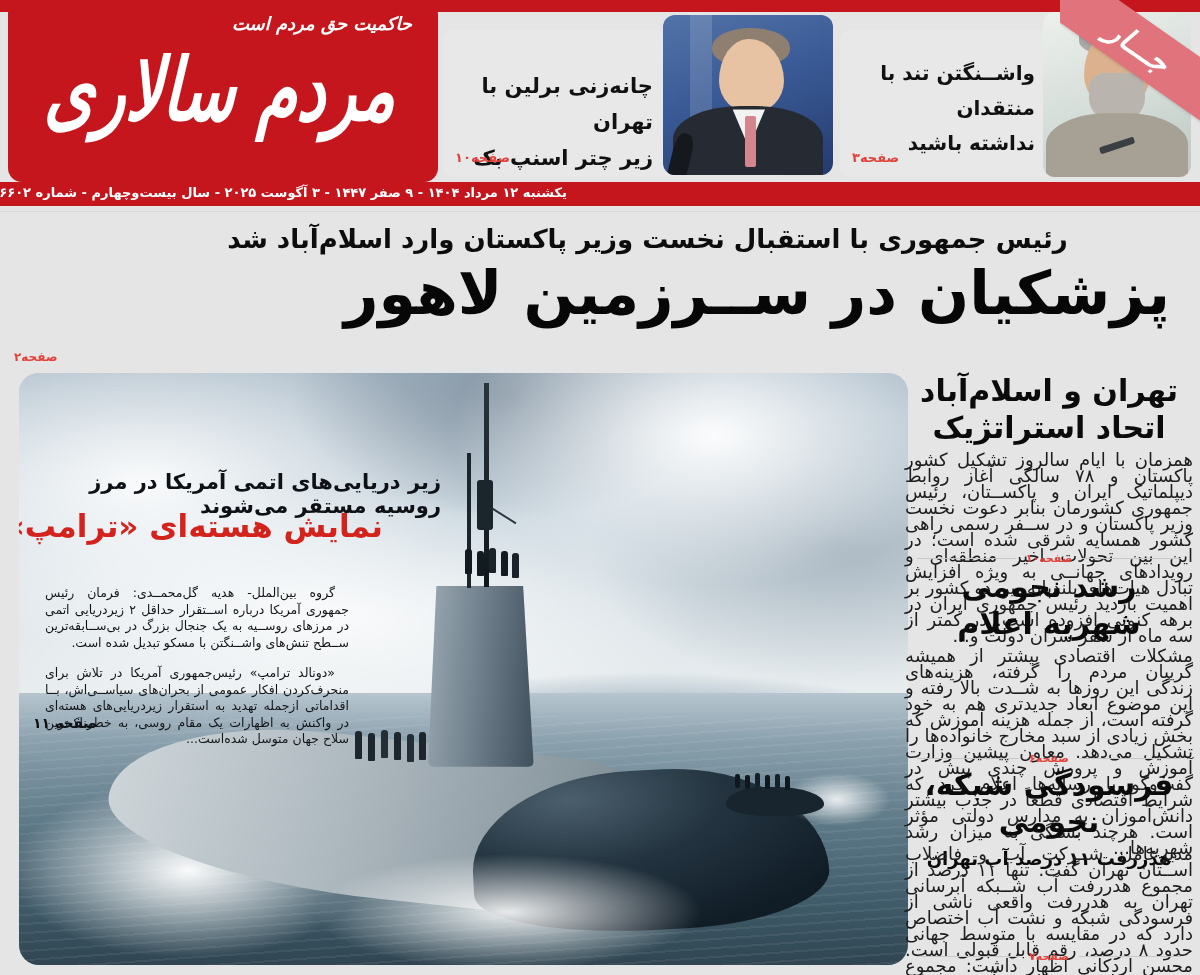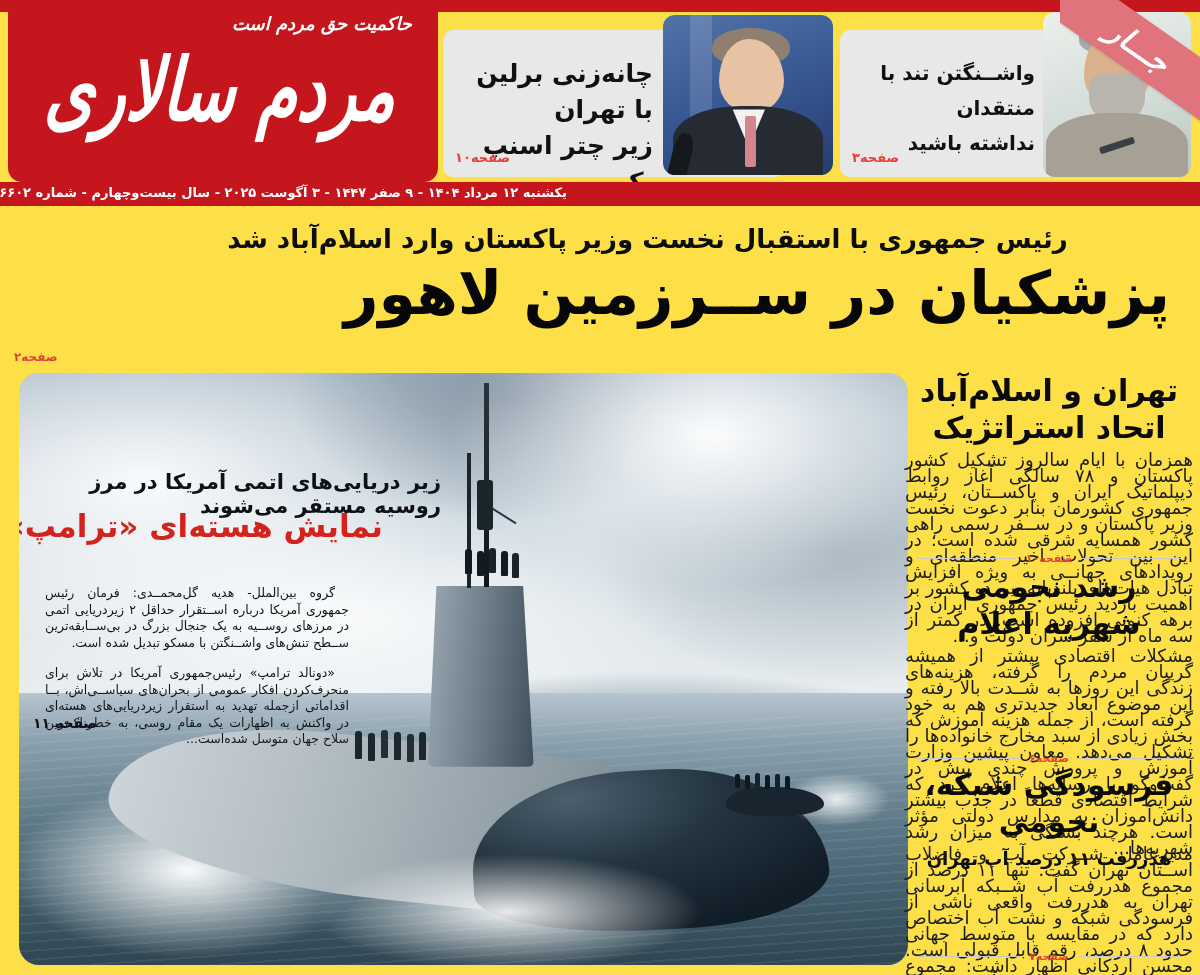--- a/index.html
+++ b/index.html
@@ -1,37 +1,37 @@
 <!DOCTYPE html>
 <html lang="fa"><head>
 <meta charset="utf-8">
 <style>
   html,body{margin:0;padding:0;background:#9a9a9a;}
-  .page{position:relative;width:1200px;height:975px;background:#fde047;overflow:hidden;
+  .page{position:relative;width:1200px;height:975px;background:#e5e5e5;overflow:hidden;
         font-family:"DejaVu Sans",sans-serif;direction:rtl;margin:0 auto;}
 
   
   .top-strip{position:absolute;left:0;top:0;width:100%;height:12px;background:#c4161c;}
   .masthead{position:absolute;left:8px;top:0;width:430px;height:182px;background:#c4161c;border-radius:14px;}
   .m-slogan{position:absolute;top:13px;right:26px;color:#fff;font-size:18px;font-weight:bold;font-style:italic;}
   .m-title{position:absolute;top:40px;left:0;right:0;text-align:center;color:#fff;font-size:64px;font-weight:bold;
            font-style:italic;transform:scaleY(1.35) skewX(-4deg);transform-origin:50% 0;letter-spacing:-2px;white-space:nowrap;}
 
   
   .ribbon-wrap{position:absolute;top:0;right:0;width:140px;height:135px;overflow:hidden;z-index:9;}
   .ribbon{position:absolute;top:20px;right:-74px;width:270px;height:52px;background:#e0737c;border-radius:10px;
           transform:rotate(35deg);display:flex;align-items:center;justify-content:center;
           color:#fff;font-size:30px;font-weight:bold;font-style:italic;box-shadow:0 1px 3px rgba(0,0,0,.15);}
 
   
   .teaser-box{position:absolute;background:#e8e8e8;border-radius:10px;}
   .tb1{left:443px;top:30px;width:342px;height:147px;}
   .tb2{left:840px;top:30px;width:275px;height:147px;}
   .t-head{position:absolute;top:26px;font-weight:bold;color:#111;text-align:right;}
-  .tb1 .t-head{right:132px;left:12px;font-size:25px;line-height:36px;}
+  .tb1 .t-head{right:132px;left:12px;font-size:21px;line-height:36px;margin-top:12px;}
   .tb2 .t-head{right:80px;left:12px;font-size:20px;line-height:35px;}
   .t-page{position:absolute;left:12px;bottom:12px;color:#e2423a;font-size:13px;font-weight:bold;}
   .tphoto{position:absolute;border-radius:12px;overflow:hidden;z-index:3;}
   .tphoto1{left:663px;top:15px;width:170px;height:160px;background:linear-gradient(160deg,#5273a8 0%,#3a5a96 45%,#243c6e 100%);}
   .tphoto1 .stripe{position:absolute;left:16%;top:0;width:13%;height:100%;background:rgba(255,255,255,.14);}
   .tphoto2{left:1043px;top:12px;width:148px;height:165px;background:linear-gradient(160deg,#edf0ec 0%,#d4ddd8 55%,#bcc7c2 100%);}
   .head-shape{position:absolute;border-radius:46% 54% 50% 50%/58% 58% 44% 44%;}
   .tphoto1 .head-shape{left:33%;top:15%;width:38%;height:46%;background:#e7c3a4;}
   .tphoto1 .hair{position:absolute;left:29%;top:8%;width:46%;height:24%;background:#8e7f70;border-radius:50% 50% 42% 42%;}
   .tphoto1 .suit{position:absolute;left:6%;top:57%;width:88%;height:46%;background:#262b33;border-radius:45% 45% 0 0;}

